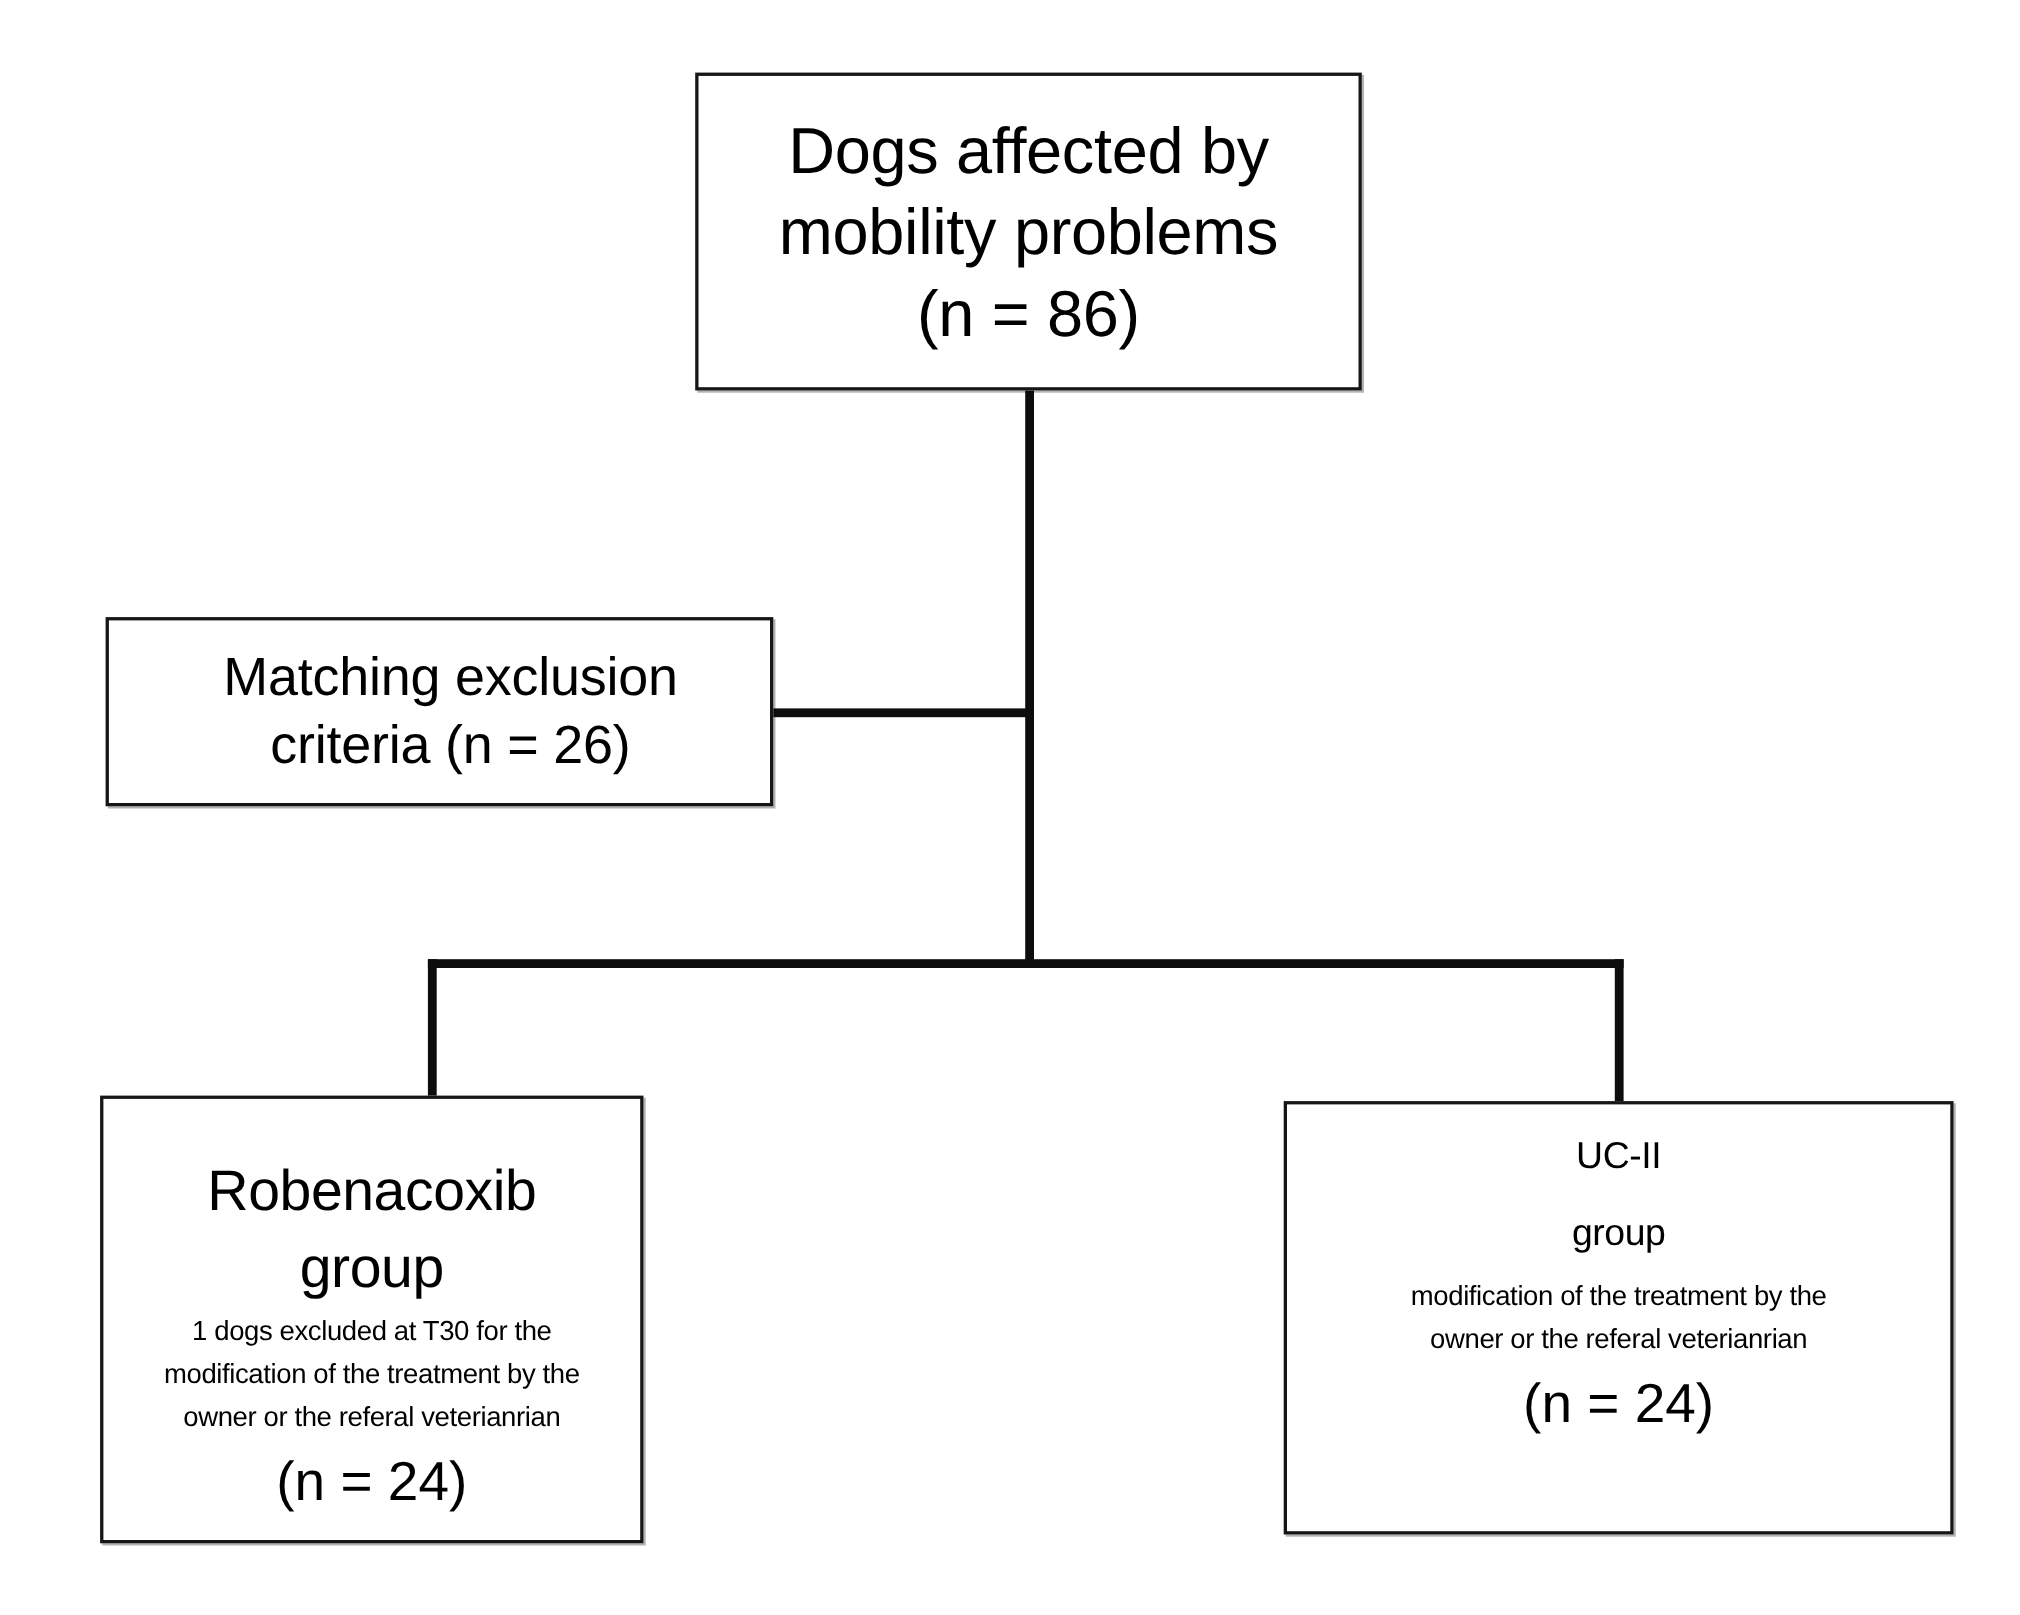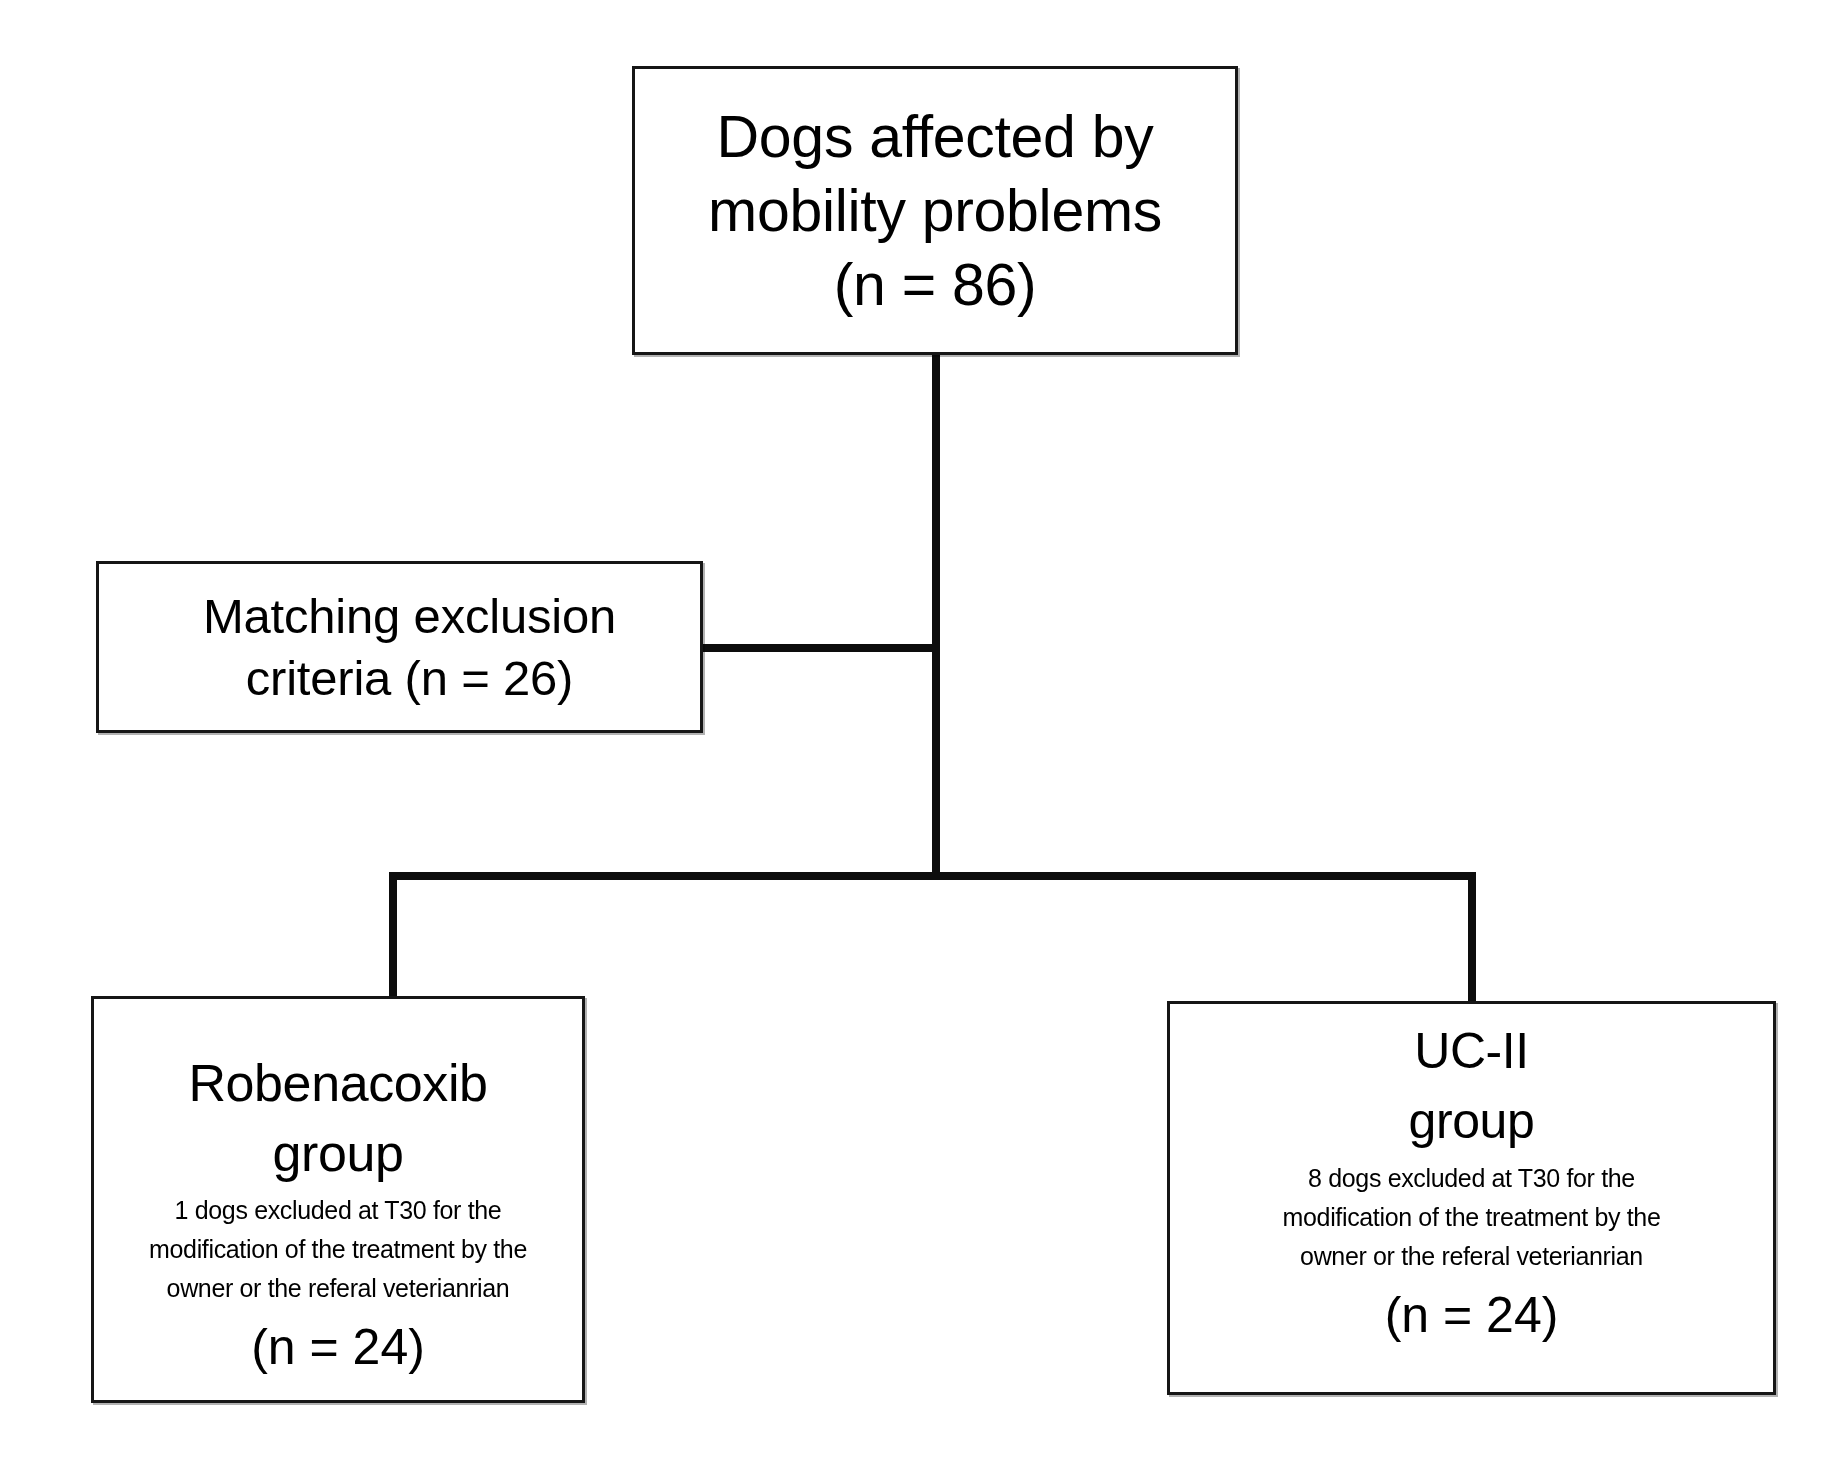--- a/index.html
+++ b/index.html
@@ -82,21 +82,21 @@
     width: 609px;
     height: 394px;
     justify-content: flex-start;
     padding-top: 12px;
   }
   .node .title {
     font-size: 52px;
     line-height: 70px;
     letter-spacing: -0.4px;
   }
-  #node-group-right .title { font-size: 50px; }
+  #node-group-right .title { font-size: 34px; }
   .node .note {
     font-size: 25px;
     line-height: 33px;
     letter-spacing: -0.35px;
     margin-top: 6px;
   }
   .node .count {
     font-size: 50px;
     line-height: 60px;
     margin-top: 12px;
@@ -169,19 +169,18 @@
     <span class="line title">group</span>
     <span class="line note">1 dogs excluded at T30 for the</span>
     <span class="line note">modification of the treatment by the</span>
     <span class="line note">owner or the referal veterianrian</span>
     <span class="line count">(n = 24)</span>
   </div>
 
   <div class="node" id="node-group-right">
     <span class="line title">UC-II</span>
     <span class="line title">group</span>
-    <span class="line note">8 dogs excluded at T30 for the</span>
     <span class="line note">modification of the treatment by the</span>
     <span class="line note">owner or the referal veterianrian</span>
     <span class="line count">(n = 24)</span>
   </div>
 
 </div>
 
 </body></html>

